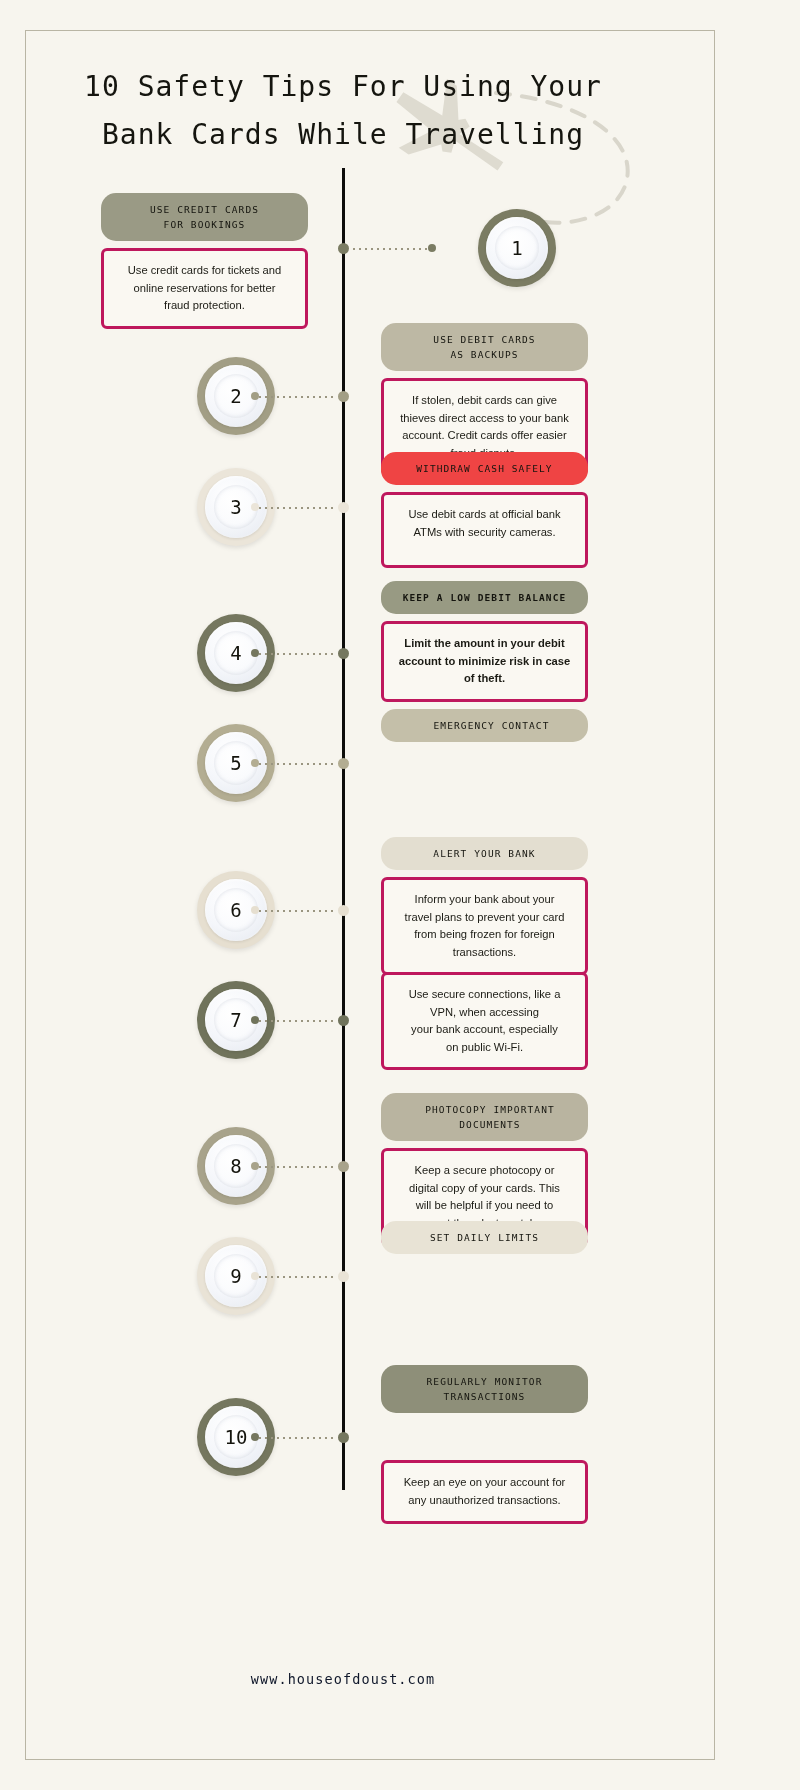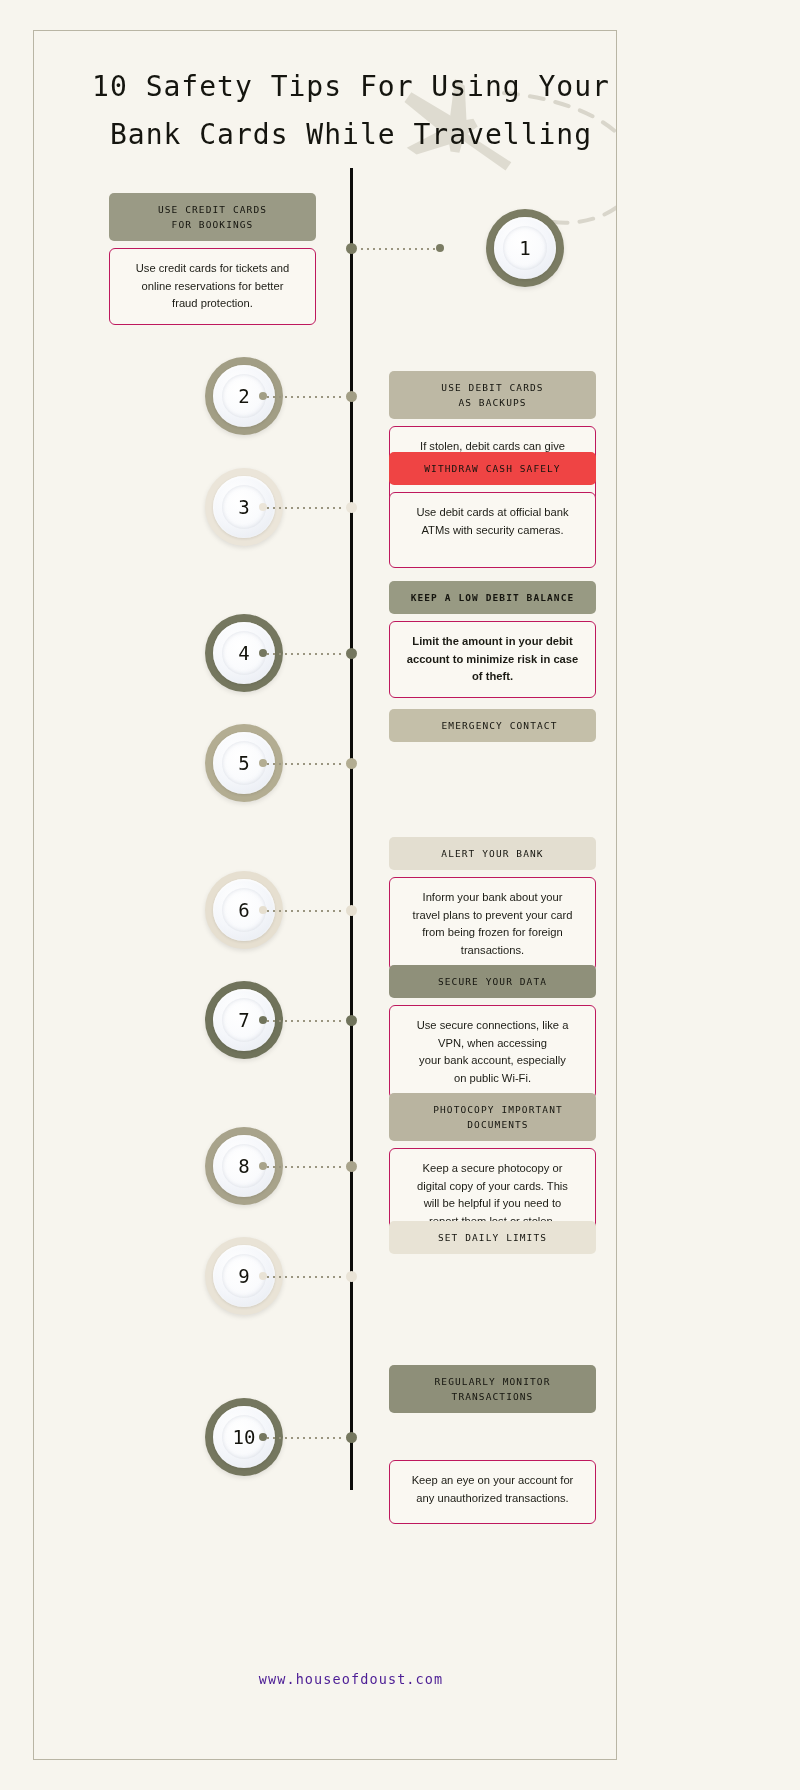--- a/index.html
+++ b/index.html
@@ -3,22 +3,22 @@
 <meta charset="utf-8">
 <style>
   html,body{margin:0;padding:0;}
   body{
     width:800px;height:1790px;
     background:#f7f5ee;
     font-family:"Liberation Sans",sans-serif;
     overflow:hidden;
   }
   .frame{
-    position:absolute;left:33px;top:30px;
-    width:584px;height:1730px;
+    position:absolute;left:25px;top:30px;
+    width:690px;height:1730px;
     border:1.5px solid #b9b5a4;
     background:#f7f5ee;
     box-sizing:border-box;
     overflow:hidden;
   }
   
   .deco{position:absolute;left:0;top:0;width:634px;height:260px;pointer-events:none;}
   
   .title{
     position:absolute;left:0;top:32px;width:634px;
@@ -33,33 +33,33 @@
     position:absolute;left:316px;top:137px;
     width:3px;height:1322px;background:#0d0d0a;
   }
   
   .row{position:absolute;left:0;width:634px;}
   .side{position:absolute;width:207px;}
   .side.left{left:75px;}
   .side.right{left:355px;}
   .hdr{
     box-sizing:border-box;
-    border-radius:5px;
+    border-radius:15px;
     padding:9px 6px;
     text-align:center;
     font-family:"DejaVu Sans Mono","Liberation Mono",monospace;
     font-size:9.5px;line-height:15px;
     letter-spacing:1.1px;
     color:#14140e;
     white-space:pre-line;
   }
   .body{
     box-sizing:border-box;
     margin-top:7px;
-    border:1px solid #be185d;
+    border:3px solid #be185d;
     border-radius:6px;
     background:#faf8f2;
     padding:11px 13px;
     text-align:center;
     font-size:11.2px;line-height:17.5px;
     color:#1b1b14;
     white-space:pre-line;
   }
   
   .node{
@@ -91,21 +91,21 @@
     background-size:6px 2px;background-repeat:repeat-x;
   }
   .dot{
     position:absolute;width:11px;height:11px;border-radius:50%;
   }
   
   .footer{
     position:absolute;left:0;top:1640px;width:634px;
     text-align:center;
     font-family:"DejaVu Sans Mono","Liberation Mono",monospace;
-    font-size:13.5px;letter-spacing:1.1px;color:#4c1d95;
+    font-size:13.5px;letter-spacing:1.1px;color:#0f172a;
   }
 </style>
 </head>
 <body>
 
 <div class="frame">
 
   <svg class="deco" viewBox="0 0 634 260">
     <g transform="translate(378,8) rotate(35)" fill="#dedbd0">
       <path d="M30 44 L86 40 L96 30 L104 34 L100 46 L152 44 L152 54 L100 54 L104 66 L96 70 L86 60 L30 56 Z"></path>
@@ -133,21 +133,21 @@
           <div class="ring2"></div>
           <div class="ring3"></div>
           <span class="num">1</span>
         </div>
         <div class="dot" style="top: 212px; left: 312px; background: rgb(123, 124, 99);"></div>
         <div class="dotline" style="top: 217px; left: 325px; width: 78px;"></div>
         <div class="dot" style="top: 213px; left: 402px; width: 8px; height: 8px; background: rgb(123, 124, 99);"></div>
       </div>
       <div class="row">
         <div class="side right" style="top: 292px;">
-          <div class="hdr" style="background: rgb(189, 184, 164); margin-top: 48px;">USE DEBIT CARDS
+          <div class="hdr" style="background: rgb(189, 184, 164);">USE DEBIT CARDS
 AS BACKUPS</div>
           <div class="body" style="min-height: 92px;">If stolen, debit cards can give
 thieves direct access to your bank
 account. Credit cards offer easier
 fraud dispute.</div>
         </div>
         <div class="node" style="top: 326px; left: 171px; background: rgb(162, 158, 133); box-shadow: rgba(0, 0, 0, 0.1) 0px 2px 5px;">
           <div class="ring2"></div>
           <div class="ring3"></div>
           <span class="num">2</span>
@@ -212,21 +212,20 @@
           <div class="ring2"></div>
           <div class="ring3"></div>
           <span class="num">6</span>
         </div>
         <div class="dot" style="top: 874px; left: 312px; background: rgb(230, 223, 208);"></div>
         <div class="dotline" style="top: 879px; left: 231px; width: 78px;"></div>
         <div class="dot" style="top: 875px; left: 225px; width: 8px; height: 8px; background: rgb(230, 223, 208);"></div>
       </div>
       <div class="row">
         <div class="side right" style="top: 934px;">
-          <div class="hdr" style="background: rgb(143, 144, 122);">SECURE YOUR DATA</div>
           <div class="body" style="min-height: 92px;">Use secure connections, like a
 VPN, when accessing
 your bank account, especially
 on public Wi-Fi.</div>
         </div>
         <div class="node" style="top: 950px; left: 171px; background: rgb(112, 115, 91); box-shadow: rgba(0, 0, 0, 0.1) 0px 2px 5px;">
           <div class="ring2"></div>
           <div class="ring3"></div>
           <span class="num">7</span>
         </div>

